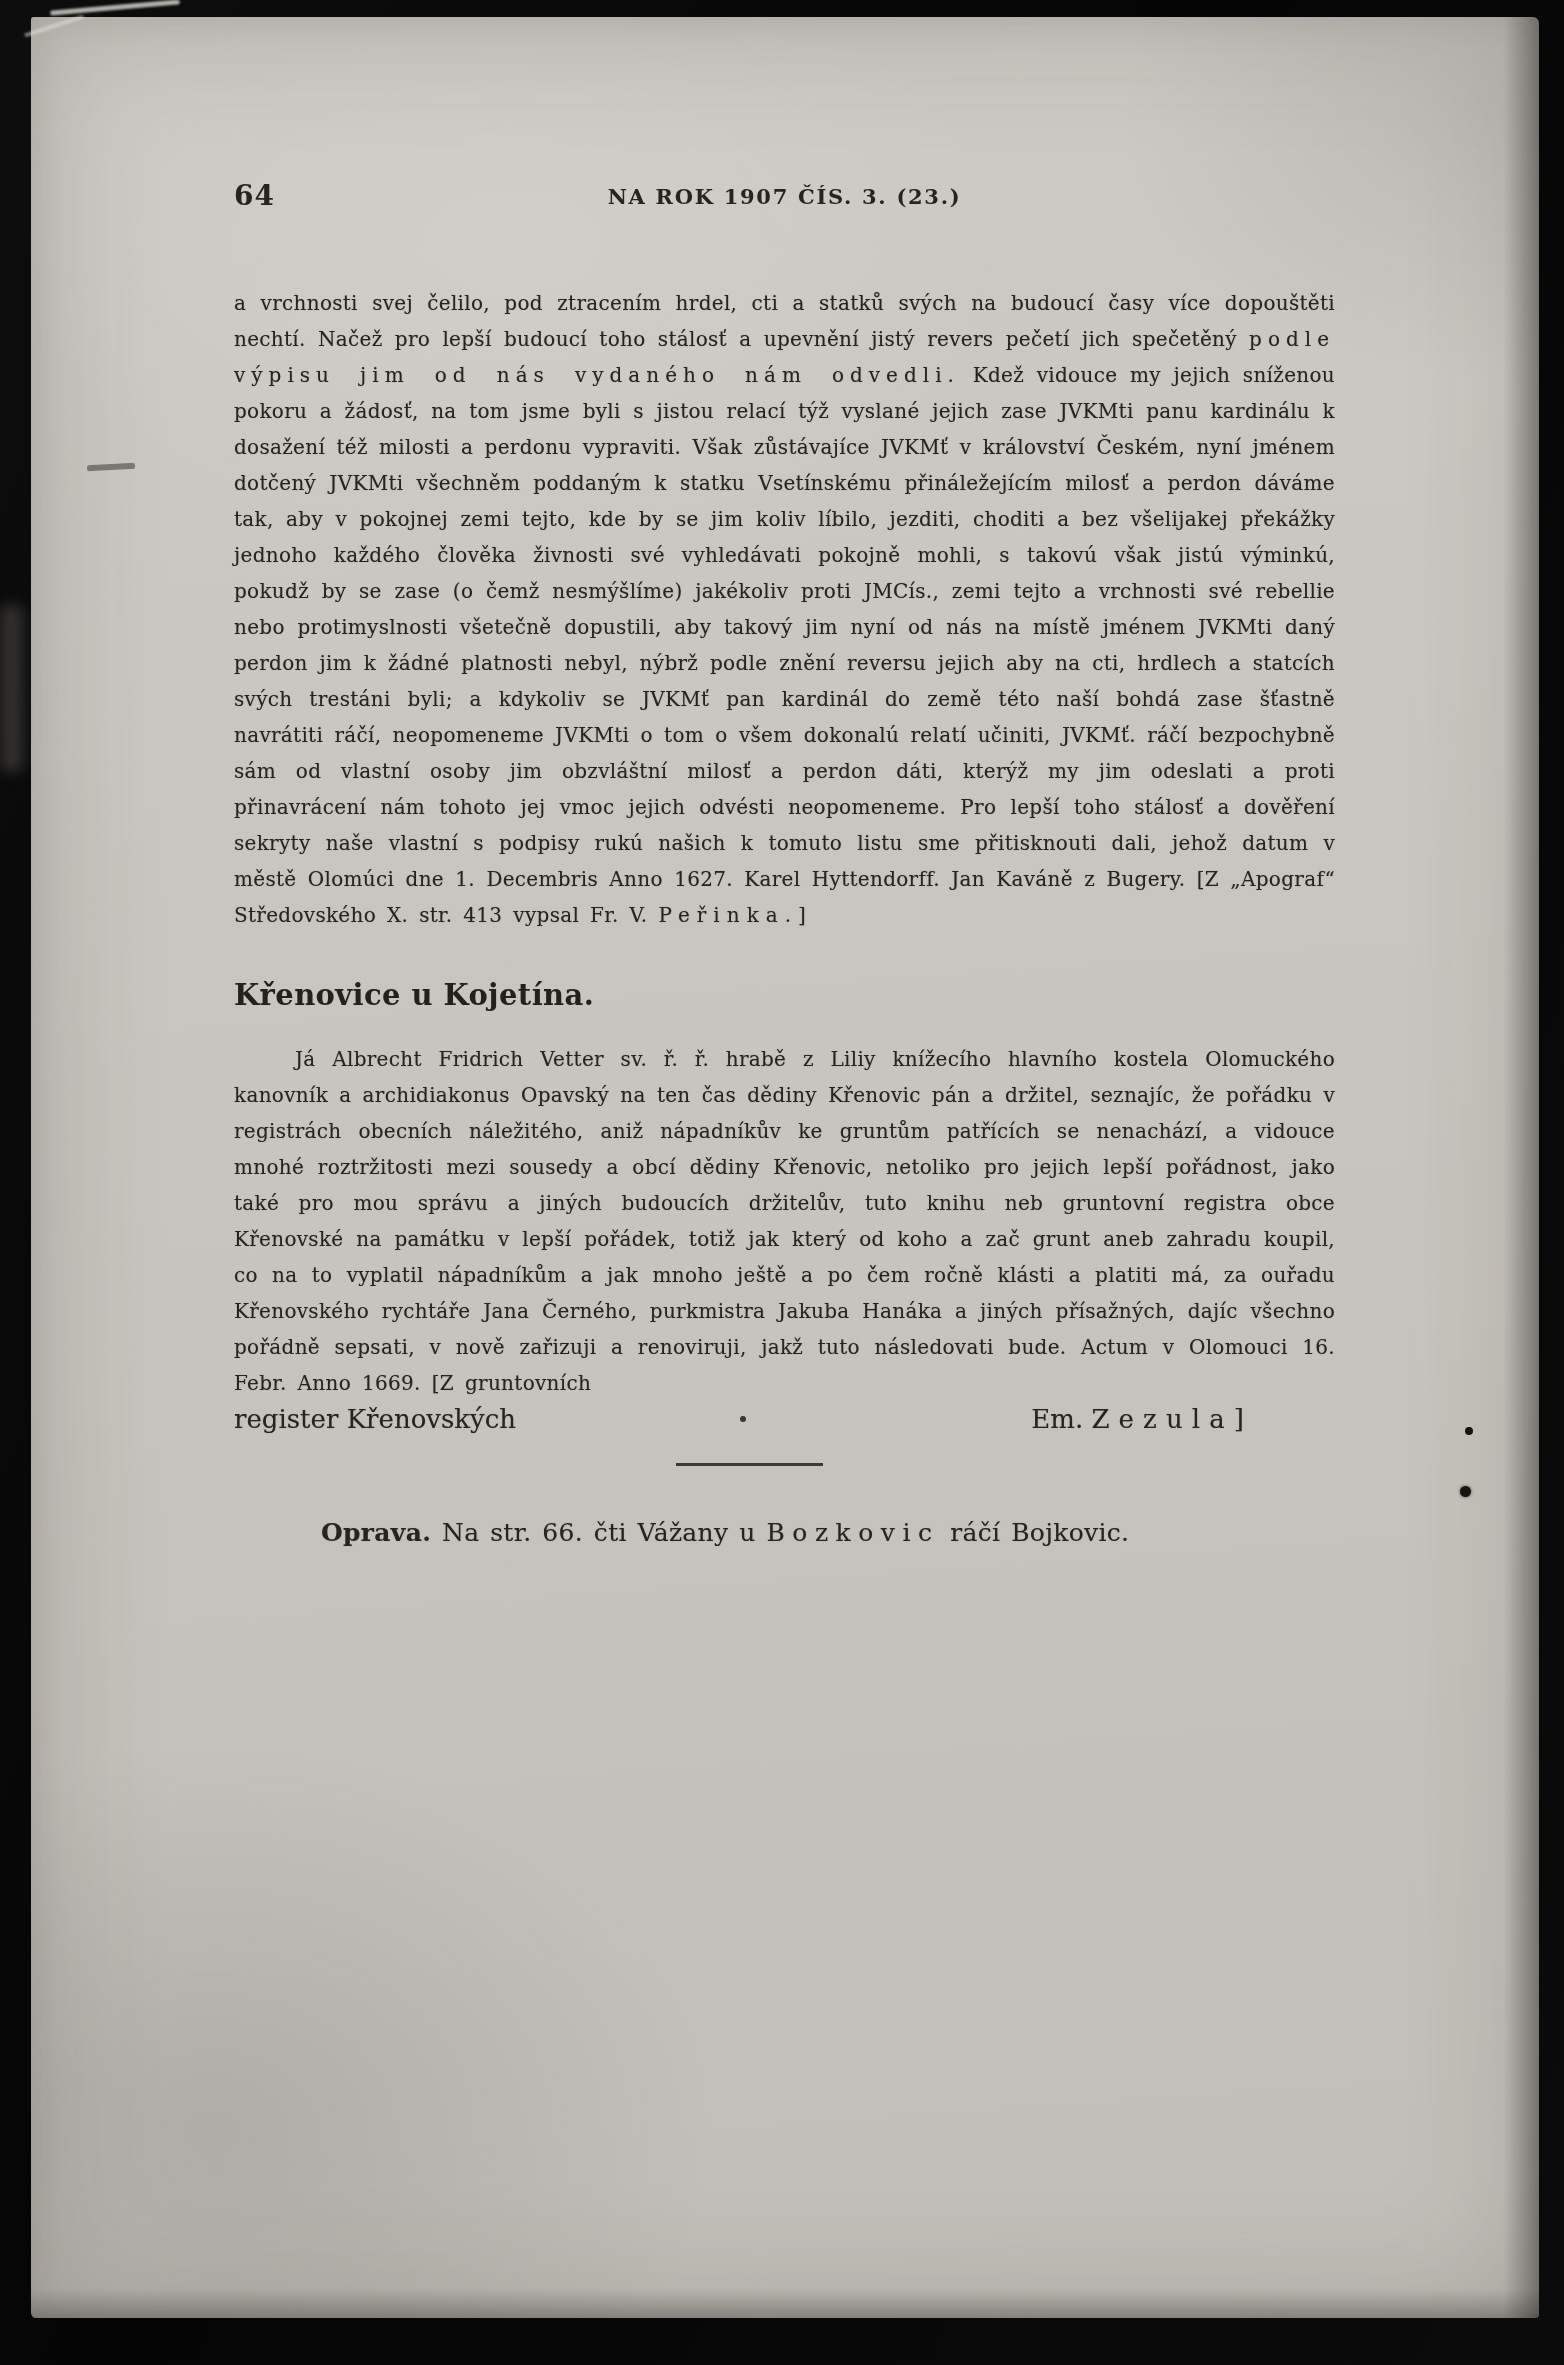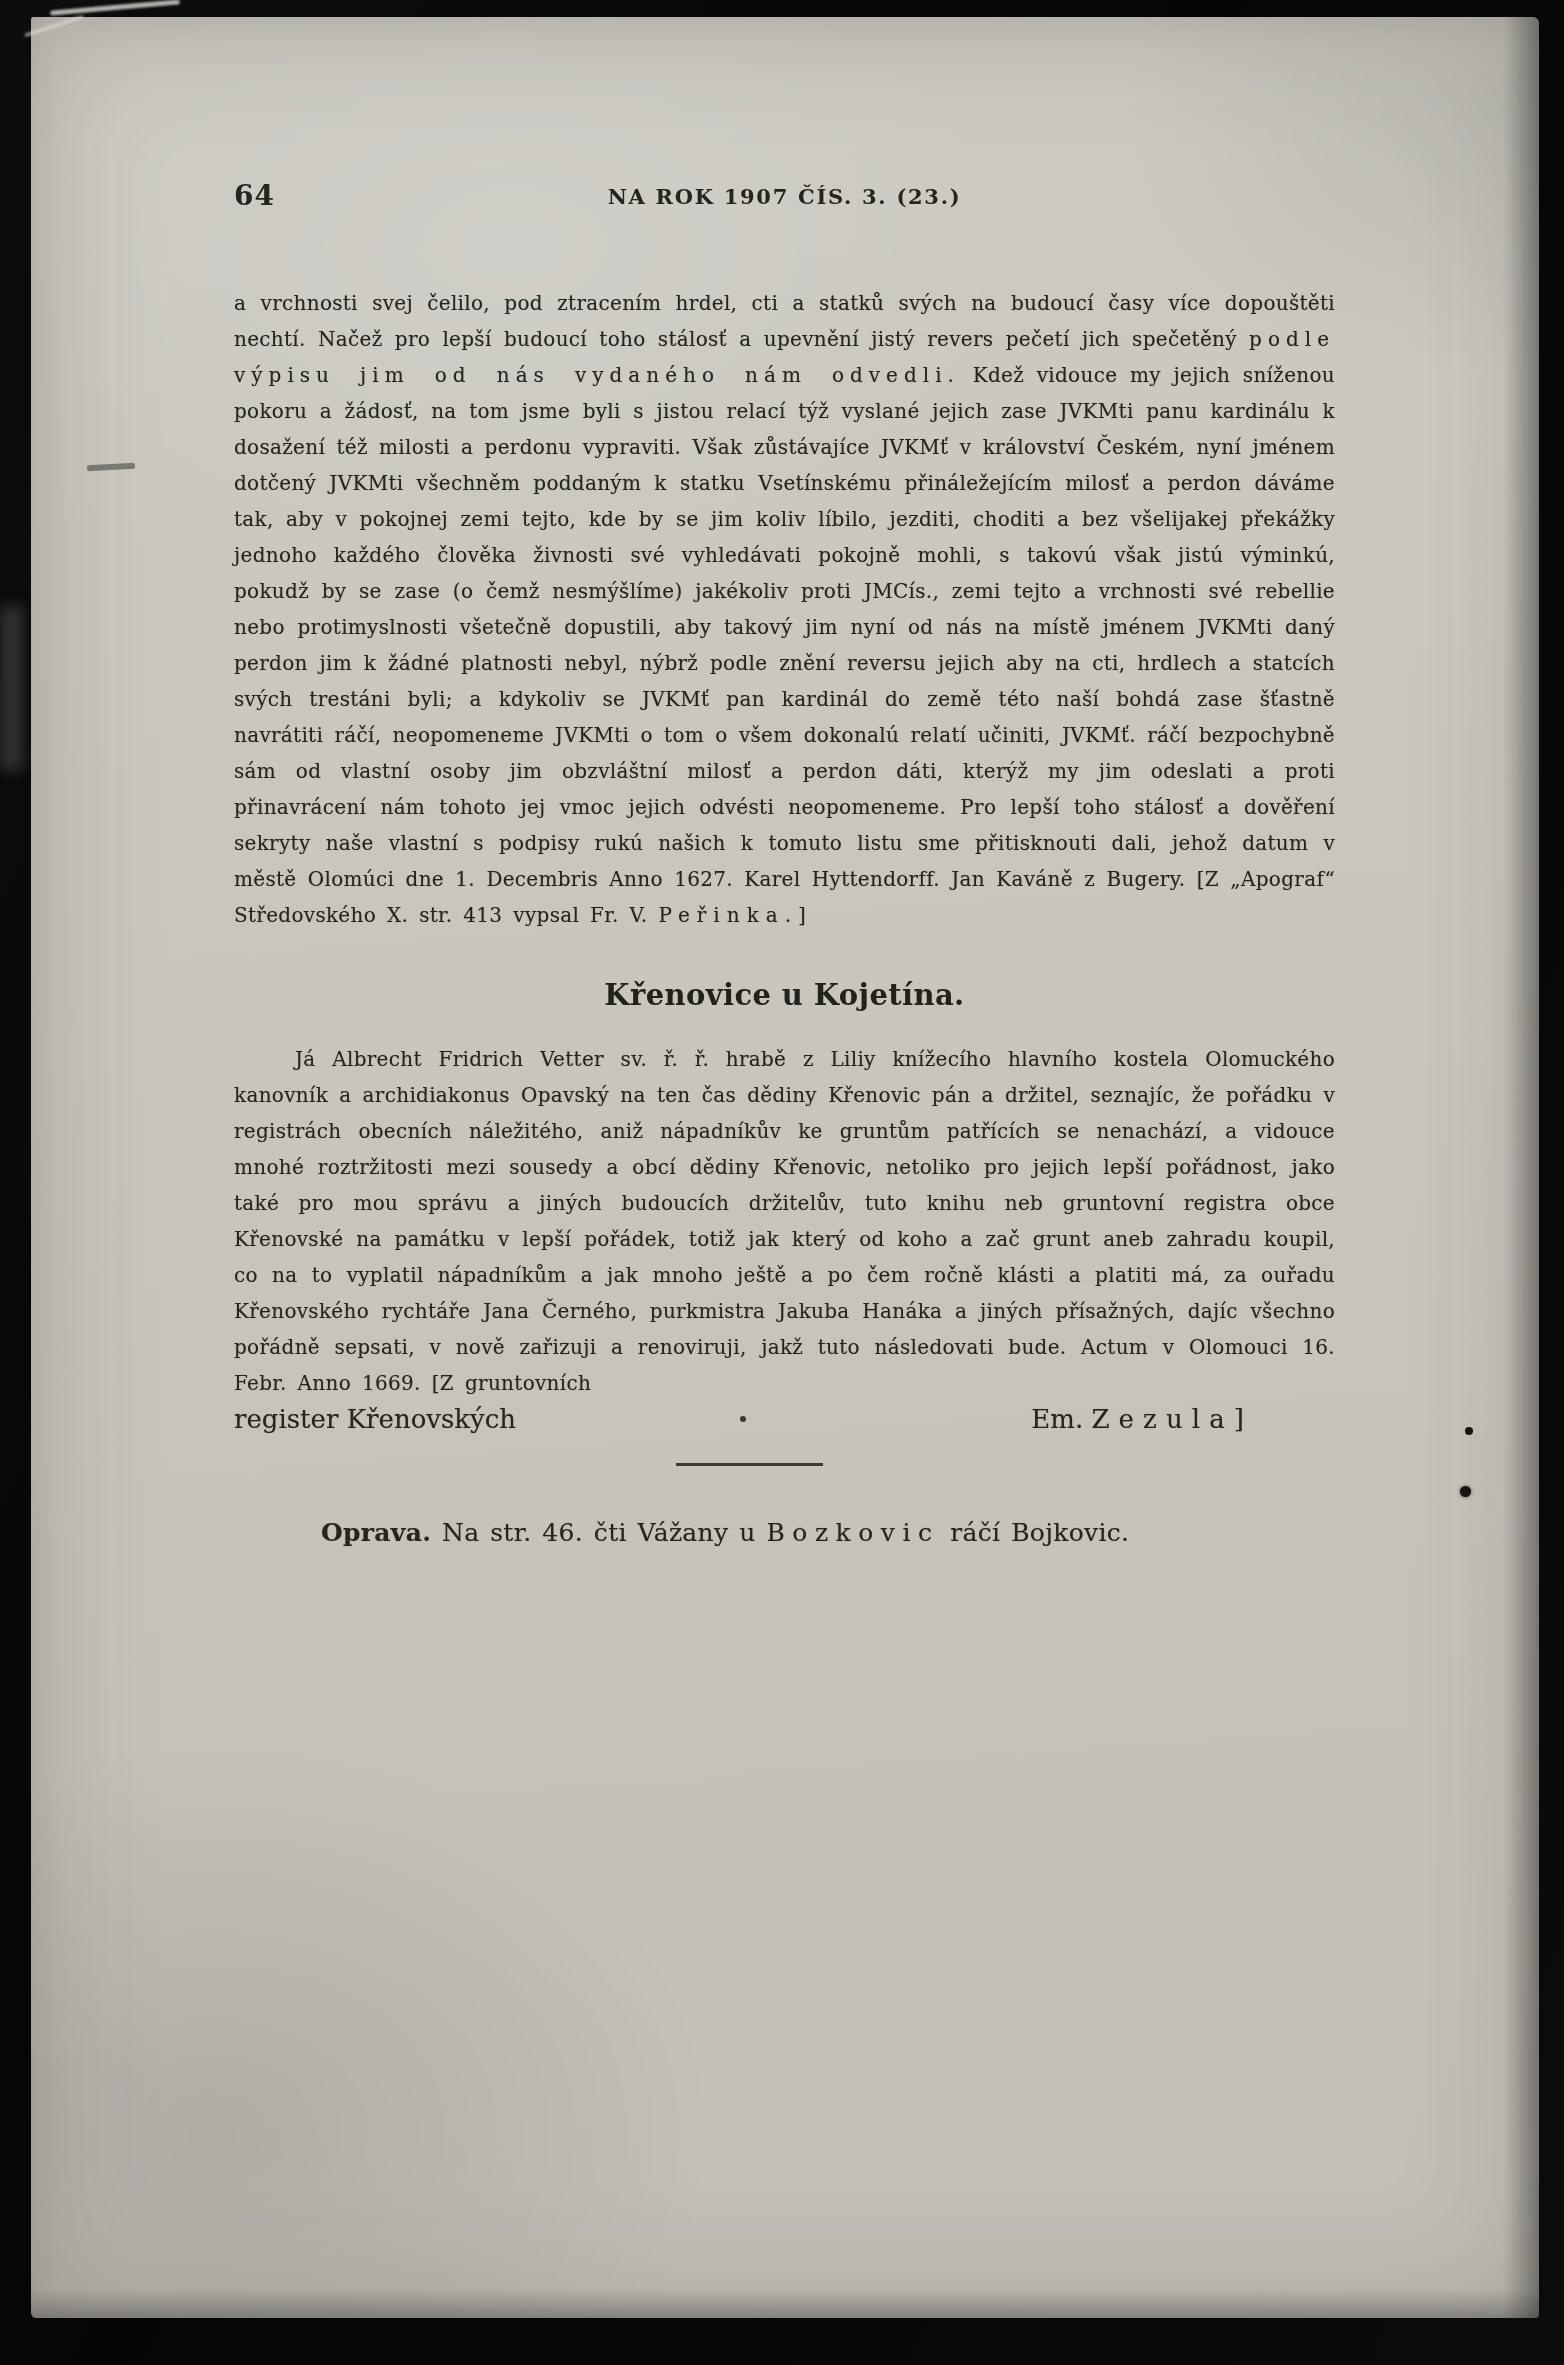--- a/index.html
+++ b/index.html
@@ -21,21 +21,21 @@
   .content{position:absolute;left:203px;top:162px;width:1101px;color:#26241f;}
   .header-row{position:relative;height:38px;margin-bottom:68px;}
   .pagenum{position:absolute;left:0;top:0;font-size:28px;font-weight:bold;letter-spacing:0.9px;}
   .running{position:absolute;left:0;right:0;top:5.2px;text-align:center;
            font-size:21px;font-weight:bold;letter-spacing:1.7px;}
   .body-par{margin:0;font-size:20px;line-height:36px;text-align:justify;
             word-spacing:4.3px;letter-spacing:0.3px;
             text-shadow:0 0 0.9px rgba(38,36,31,.35);}
   .sperr{letter-spacing:.30em;word-spacing:.55em;}
   .name-sperr{letter-spacing:.35em;}
-  .section-heading{margin:45px 0 0 0;text-align:center;font-size:29px;
+  .section-heading{margin:45px 0 0 0;font-size:29px;
             font-weight:bold;letter-spacing:0.4px;color:#23211c;}
   .regest{margin:26px 0 0 0;font-size:26px;line-height:36px;text-align:justify;
             text-indent:91px;font-weight:bold;word-spacing:3.5px;color:#2a2822;
             text-shadow:0 0 0.9px rgba(38,36,31,.4);}
   .charter{margin-top:29px;text-indent:61px;}
   .closing-line{position:relative;display:flex;justify-content:space-between;
             font-size:26px;line-height:36px;text-shadow:0 0 0.9px rgba(38,36,31,.35);}
   .closing-right{margin-right:82px;}
   .ink-dot{position:absolute;left:46%;top:14.7px;width:6px;height:6px;border-radius:50%;
             background:rgba(40,38,34,.9);}
@@ -81,21 +81,21 @@
       <p class="body-par charter">Já Albrecht Fridrich Vetter sv. ř. ř. hrabě z Liliy knížecího hlavního kostela Olomuckého kanovník a archidiakonus Opavský na ten čas dědiny Křenovic pán a držitel, seznajíc, že pořádku v registrách obecních náležitého, aniž nápadníkův ke gruntům patřících se nenachází, a vidouce mnohé roztržitosti mezi sousedy a obcí dědiny Křenovic, netoliko pro jejich lepší pořádnost, jako také pro mou správu a jiných budoucích držitelův, tuto knihu neb gruntovní registra obce Křenovské na památku v lepší pořádek, totiž jak který od koho a zač grunt aneb zahradu koupil, co na to vyplatil nápadníkům a jak mnoho ještě a po čem ročně klásti a platiti má, za ouřadu Křenovského rychtáře Jana Černého, purkmistra Jakuba Hanáka a jiných přísažných, dajíc všechno pořádně sepsati, v nově zařizuji a renoviruji, jakž tuto následovati bude. Actum v Olomouci 16. Febr. Anno 1669. [Z gruntovních</p>
 
       <div class="closing-line">
         <span>register Křenovských</span>
         <span class="ink-dot"></span>
         <span class="closing-right"><span>Em.</span> <span class="name-sperr">Zezula]</span></span>
       </div>
 
       <div class="rule"></div>
 
-      <p class="erratum"><b>Oprava.</b><span> Na str. 46. čti Vážany u </span><span class="sperr">Bozkovic</span><span> ráčí Bojkovic.</span></p>
+      <p class="erratum"><b>Oprava.</b><span> Na str. 66. čti Vážany u </span><span class="sperr">Bozkovic</span><span> ráčí Bojkovic.</span></p>
 
     </div>
   </div>
 
   <div class="artifact streak1"></div>
   <div class="artifact streak2"></div>
   <div class="artifact blotch"></div>
   <div class="artifact margin-dash"></div>
   <div class="artifact hole1"></div>
   <div class="artifact hole2"></div>

